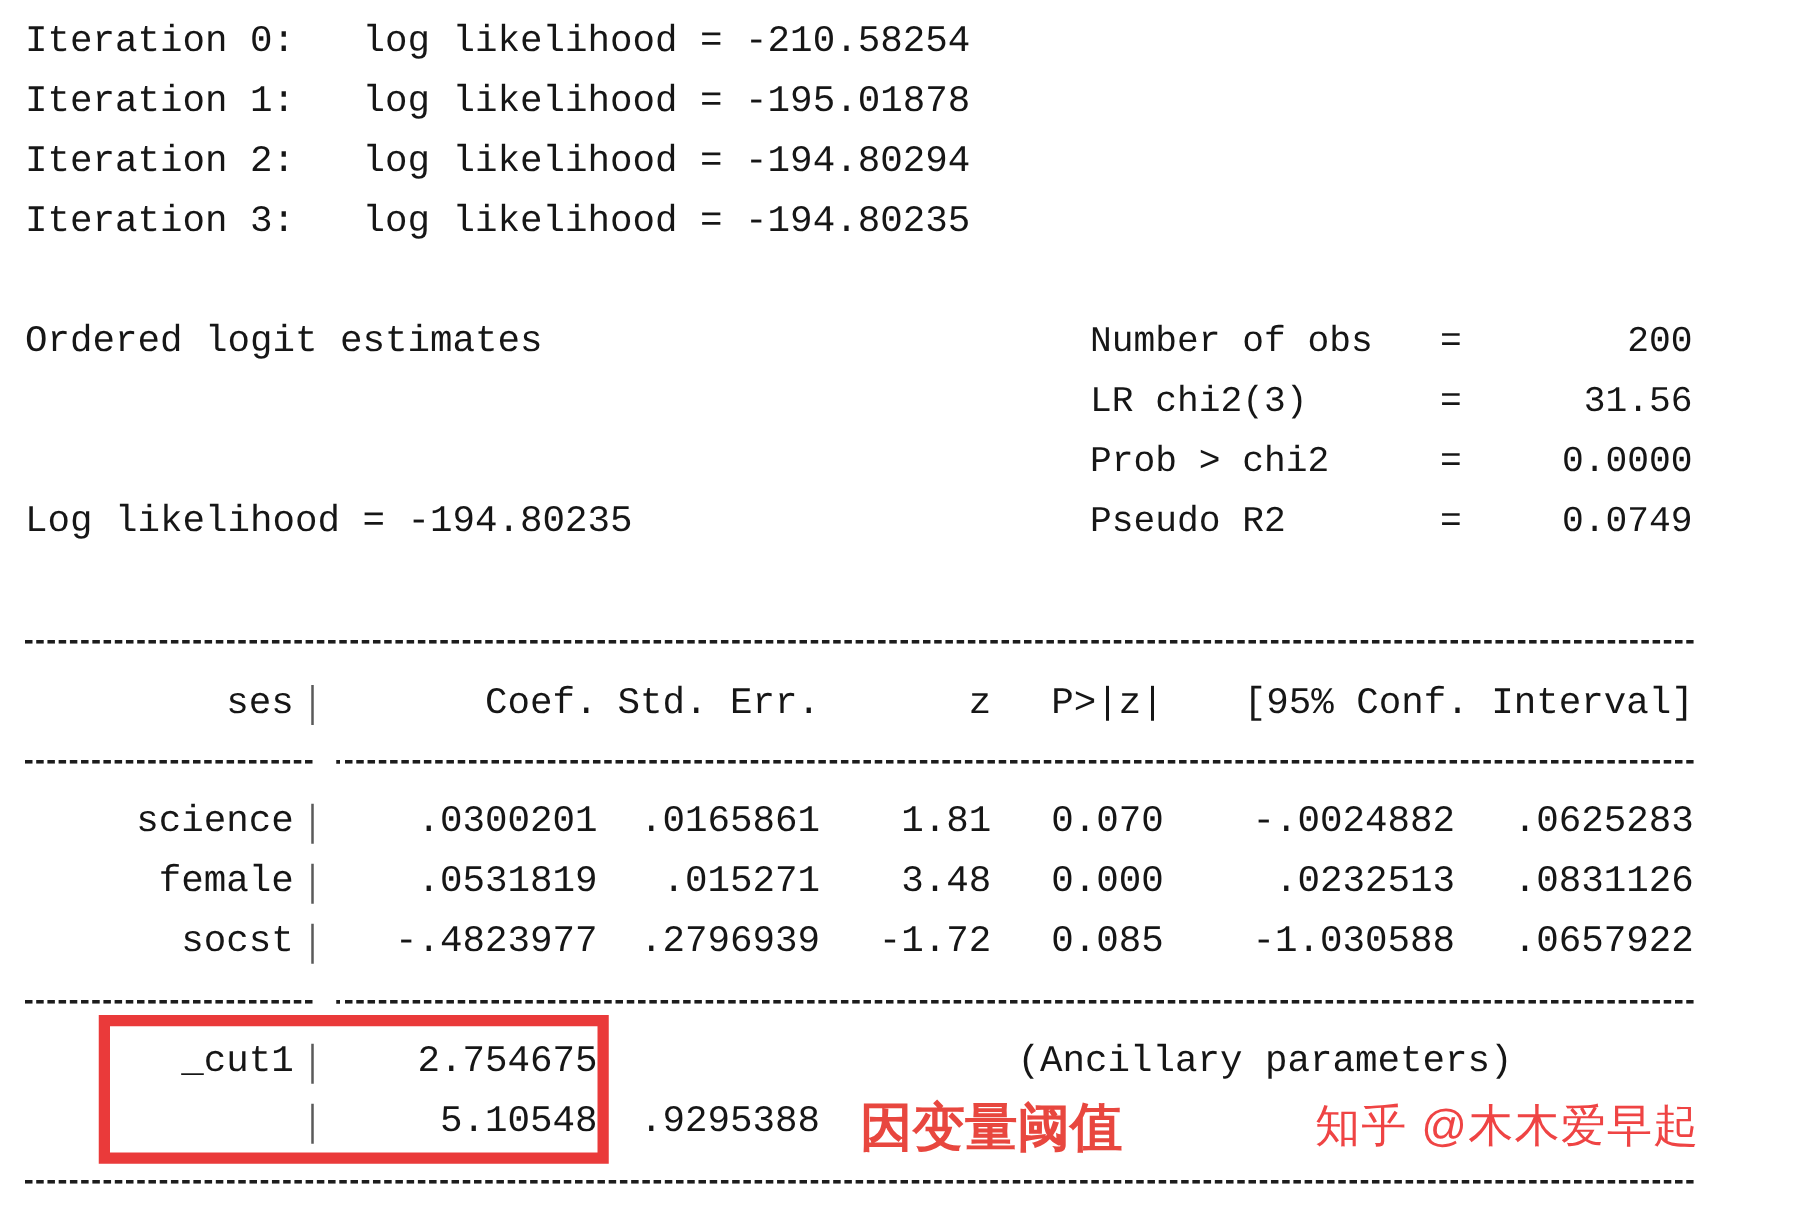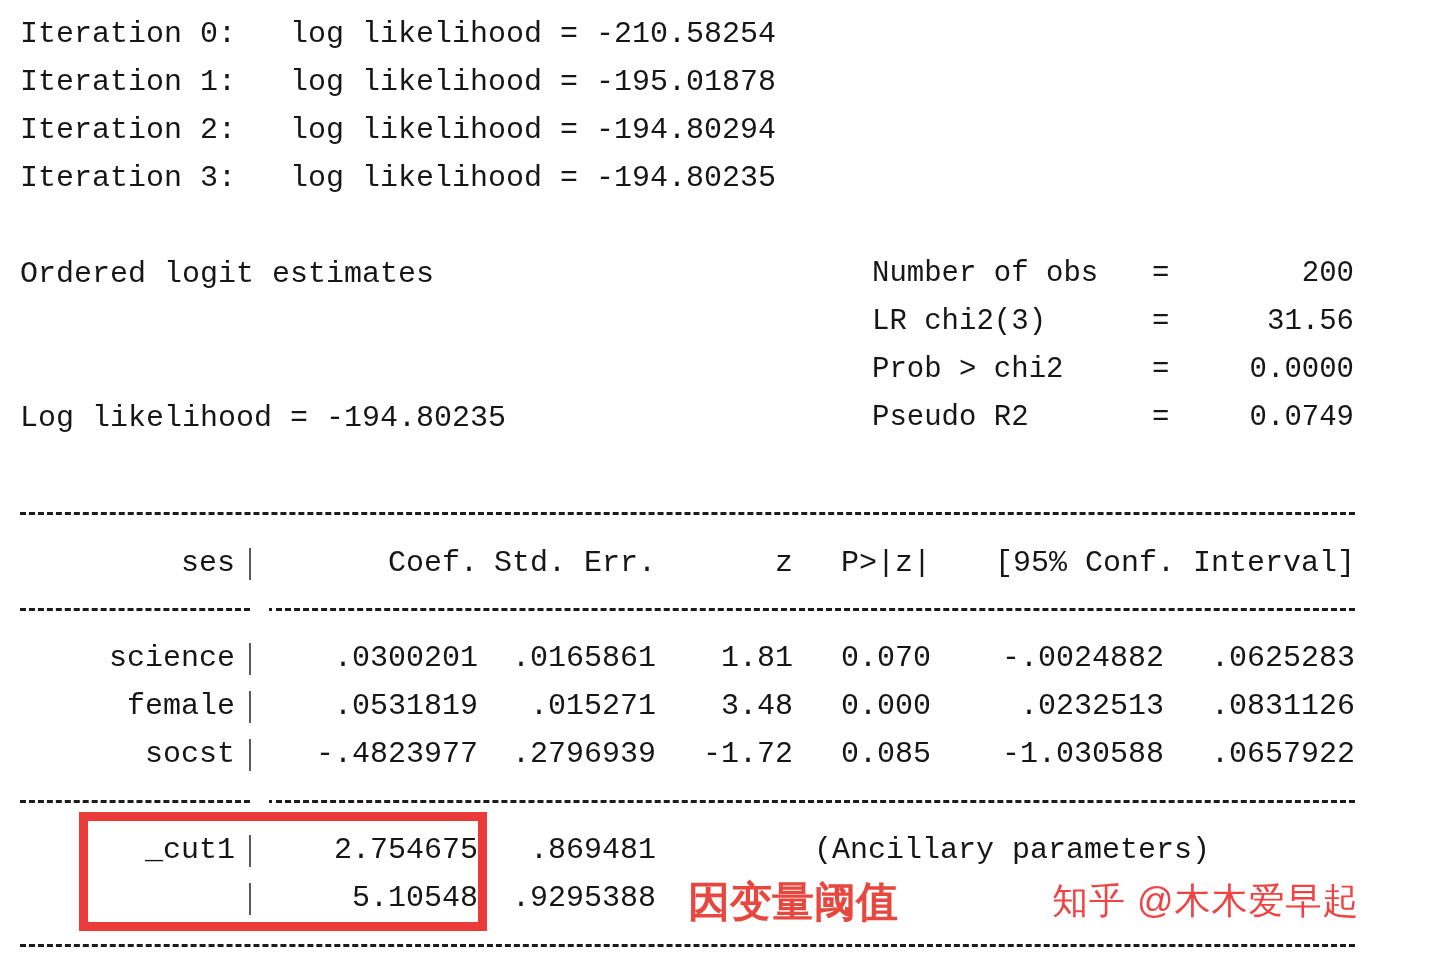--- a/index.html
+++ b/index.html
@@ -284,21 +284,20 @@
   <div class="rule rule-cuts">
     <span class="dash-seg dash-left"></span>
     <span class="plus-v"></span>
     <span class="dash-seg dash-right"></span>
   </div>
 
   <div class="trow row-cut0">
     <span class="c col-name">_cut1</span>
     <span class="pipe"></span>
     <span class="c col-coef">2.754675</span>
-    <span class="c col-se">.869481</span>
     <span class="c col-anc">(Ancillary parameters)</span>
   </div>
 
   <div class="trow row-cut1">
     <span class="pipe"></span>
     <span class="c col-coef">5.10548</span>
     <span class="c col-se">.9295388</span>
   </div>
 
   <div class="rule rule-bottom">

